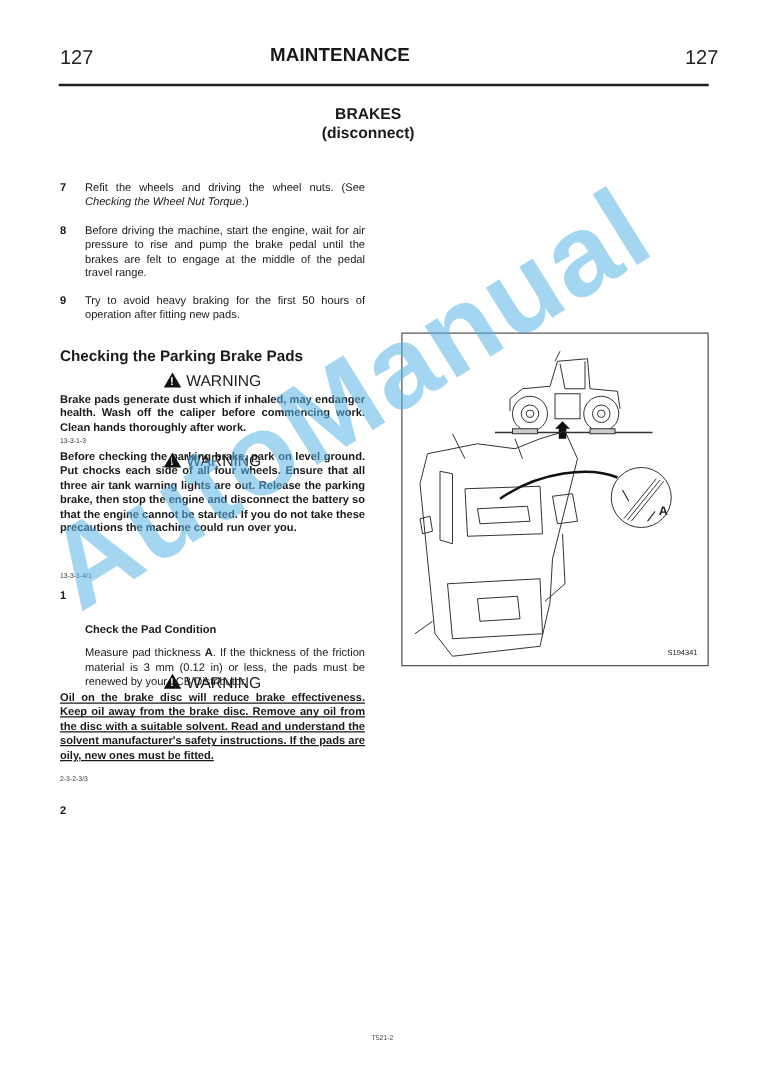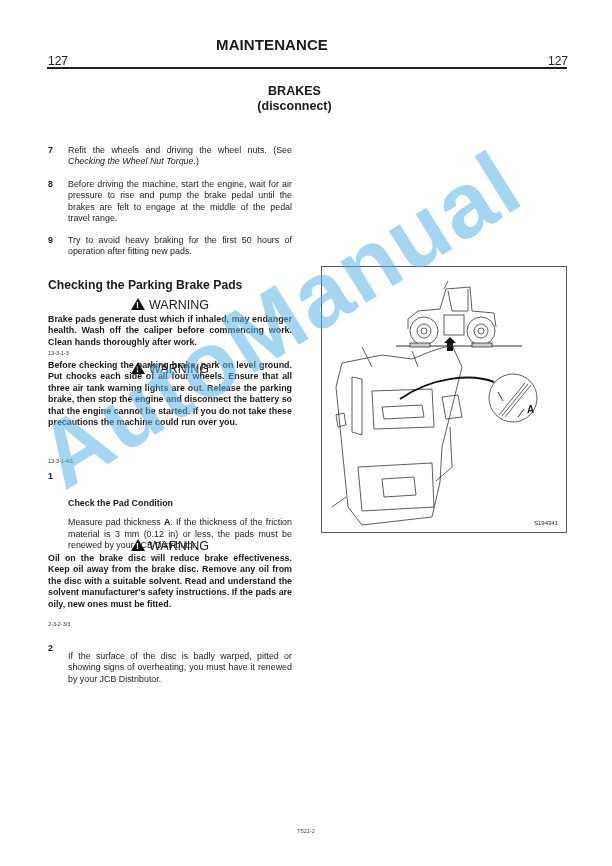--- a/index.html
+++ b/index.html
@@ -1,19 +1,19 @@
 <!DOCTYPE html>
 <html><head>
   <meta charset="utf-8">
   <style>
     * { box-sizing: border-box; margin: 0; padding: 0; }
     html, body { width: 612px; height: 866px; background: #ffffff; overflow: hidden; }
     body { position: relative; font-family: "Liberation Sans", sans-serif; color: #1a1a1a; }
 
-    .pagenum { position: absolute; top: 54px; font-size: 12px; color: #222; }
+    .pagenum { position: absolute; top: 38px; font-size: 16px; color: #222; }
     .pagenum.left { left: 48px; }
     .pagenum.right { left: 548px; }
     .chapter { position: absolute; top: 36px; left: 0; width: 544px; text-align: center;
                font-size: 15px; font-weight: bold; letter-spacing: 0.1px; }
     .rule { position: absolute; top: 67px; left: 47px; width: 520px; height: 2px; background: #222; }
 
     .section-title { position: absolute; top: 84px; left: 0; width: 589px; text-align: center;
                      font-size: 12.5px; font-weight: bold; line-height: 15px; }
 
     .step { position: absolute; left: 48px; width: 244px; font-size: 8.9px; line-height: 11.4px; }
@@ -93,26 +93,25 @@
   <span class="num">1</span>
   <div class="txt" style="font-weight:bold;margin-top:27px;">Check the Pad Condition</div>
   <div class="txt" style="margin-top:8px;">
     <span>Measure pad thickness </span><b>A</b><span>. If the thickness of the friction material is 3 mm (0.12 in) or less, the pads must be renewed by your JCB Distributor.</span>
   </div>
 </div>
 
 <div class="warn-head" style="top:539px;">
   <span class="tri"></span><span>WARNING</span>
 </div>
-<div class="warn-body" style="top:553px;">Oil on the brake disc will reduce brake effectiveness. Keep oil away from the brake disc. Remove any oil from the disc with a suitable solvent. Read and understand the solvent manufacturer's safety instructions. If the pads are oily, new ones must be fitted.</div>
+<div class="warn-body" style="top:553px;text-decoration:underline;">Oil on the brake disc will reduce brake effectiveness. Keep oil away from the brake disc. Remove any oil from the disc with a suitable solvent. Read and understand the solvent manufacturer's safety instructions. If the pads are oily, new ones must be fitted.</div>
 <div class="ref" style="top:621px;">2-3-2-3/3</div>
 
 <div class="step" style="top:643px;">
   <span class="num">2</span>
-  <div class="txt" style="margin-top:8px;">If the surface of the disc is badly warped, pitted or showing signs of overheating, you must have it renewed by your JCB Distributor.</div>
 </div>
 
 <div class="figure">
   <svg width="246" height="267" viewBox="0 0 246 267">
     <g fill="none" stroke="#333" stroke-width="0.8">
 
       <g>
         <line x1="74" y1="79" x2="200" y2="79" stroke-width="1.2"></line>
         <circle cx="102" cy="64" r="14"></circle>
           <circle cx="102" cy="64" r="7"></circle>

